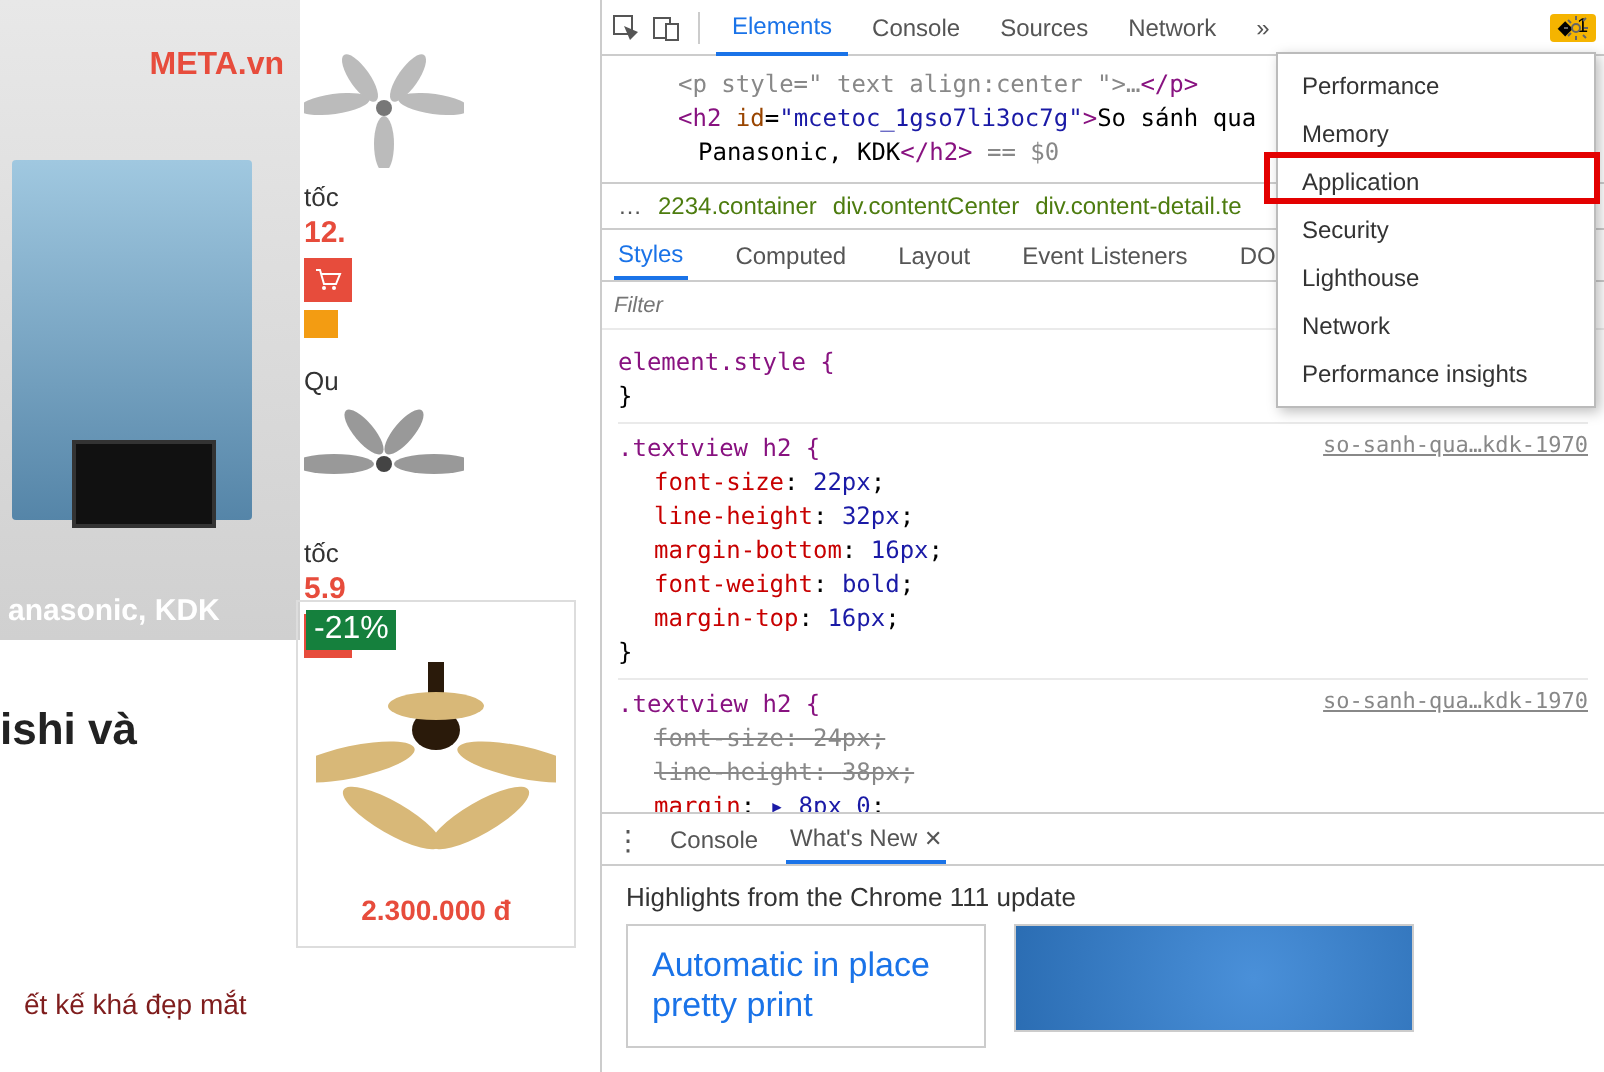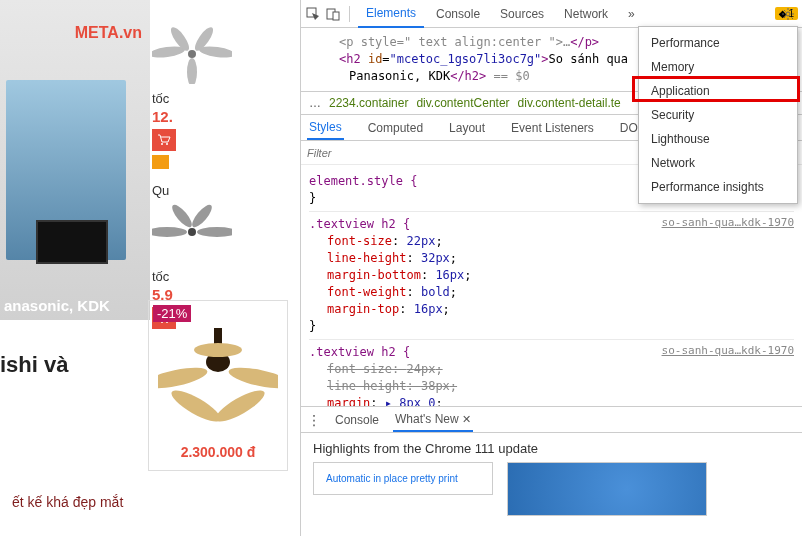--- a/index.html
+++ b/index.html
@@ -14,21 +14,21 @@
 .products { position: absolute; left: 152px; top: 16px; width: 140px; }
 .prod { font-size: 13px; padding: 4px 0 10px; }
 .prod .t { color: #333; }
 .prod .pr { color: #e74c3c; font-weight: bold; font-size: 15px; margin-top: 2px;}
 .cart-btn { width: 24px; height: 22px; background: #e74c3c; display: flex; align-items:center; justify-content:center; margin-top: 4px; }
 .cart-btn svg { fill: #fff; }
 .badge { background:#f39c12; color:#fff; font-size:11px; padding:1px 4px; display:inline-block; margin-top:4px; }
 .fan-small { width: 80px; height: 60px; margin: 4px 0; }
 
 .prod-box { position: absolute; left: 148px; top: 300px; width: 140px; border: 1px solid #ddd; padding: 4px 4px 10px; }
-.discount { background:#be185d; color:#fff; font-size:13px; padding:1px 4px; display:inline-block; }
+.discount { background:#15803d; color:#fff; font-size:16px; padding:1px 4px; display:inline-block; }
 .fan-large { width: 120px; height: 110px; margin: 6px auto; display:block; }
 .prod-box .price { color:#e74c3c; font-weight:bold; text-align:center; font-size:14px; }
 
 .headline { position: absolute; left: 0; top: 352px; font-size: 22px; font-weight: bold; color: #222; }
 .para { position: absolute; left: 0; top: 492px; font-size: 14px; color: #7f1d1d; line-height: 20px; width: 140px; padding-left: 12px; }
 
 
 .devtools { position: absolute; left: 300px; top: 0; width: 502px; height: 536px; border-left: 1px solid #ccc; background: #fff; font-family: "Segoe UI", Arial, sans-serif; }
 
 .dt-tabs { height: 28px; border-bottom: 1px solid #ccc; display: flex; align-items: center; padding: 0 4px; gap: 4px; }
@@ -66,21 +66,21 @@
 .inherits { color:#888; font-size:11px; padding: 4px 0; word-break: break-all; }
 .inherits .h2 { color:#000; font-weight:bold; }
 
 .drawer { position:absolute; bottom:0; left:0; right:0; height: 130px; border-top: 1px solid #ccc; background:#fff; }
 .drawer-tabs { height: 26px; border-bottom:1px solid #ccc; display:flex; align-items:center; padding: 0 6px; gap: 12px; font-size:12px; color:#555; }
 .drawer-tabs .tab { padding: 4px 2px; }
 .drawer-tabs .tab.active { color:#555; border-bottom: 2px solid #1a73e8; }
 .drawer-tabs .kebab { cursor:pointer; font-size:14px; }
 .drawer-tabs .x { font-size:11px; }
 .highlights { padding: 8px 12px; font-size: 13px; color: #333; }
-.card { display:inline-block; border:1px solid #ccc; padding: 10px 12px; margin: 6px 10px 15px 0; color:#1a73e8; font-size:10px; width: 180px; vertical-align:top; }
+.card { display:inline-block; border:1px solid #ccc; padding: 10px 12px; margin: 6px 10px 15px 0; color:#1a73e8; font-size:17px; width: 180px; vertical-align:top; }
 .blueprint { display:inline-block; width: 200px; height: 54px; background: radial-gradient(circle at 60% 50%, #4a90d9 0%, #2b6db3 100%); vertical-align:top; margin-top:6px; border:1px solid #ccc;}
 
 
 .dropdown { position:absolute; right: 4px; top: 26px; width: 160px; background:#fff; border:1px solid #bbb; box-shadow: 2px 2px 6px rgba(0,0,0,0.25); padding: 4px 0; z-index: 50; }
 .dropdown .item { padding: 5px 12px; font-size: 12px; color:#333; cursor:pointer; }
 
 .red-box { position: absolute; right: 2px; top: 76px; width: 168px; height: 26px; border: 3px solid #e30000; z-index: 60; pointer-events:none; }
 
 .gear-icon { position:absolute; right: 6px; top: 6px; color:#666; }
 </style>

